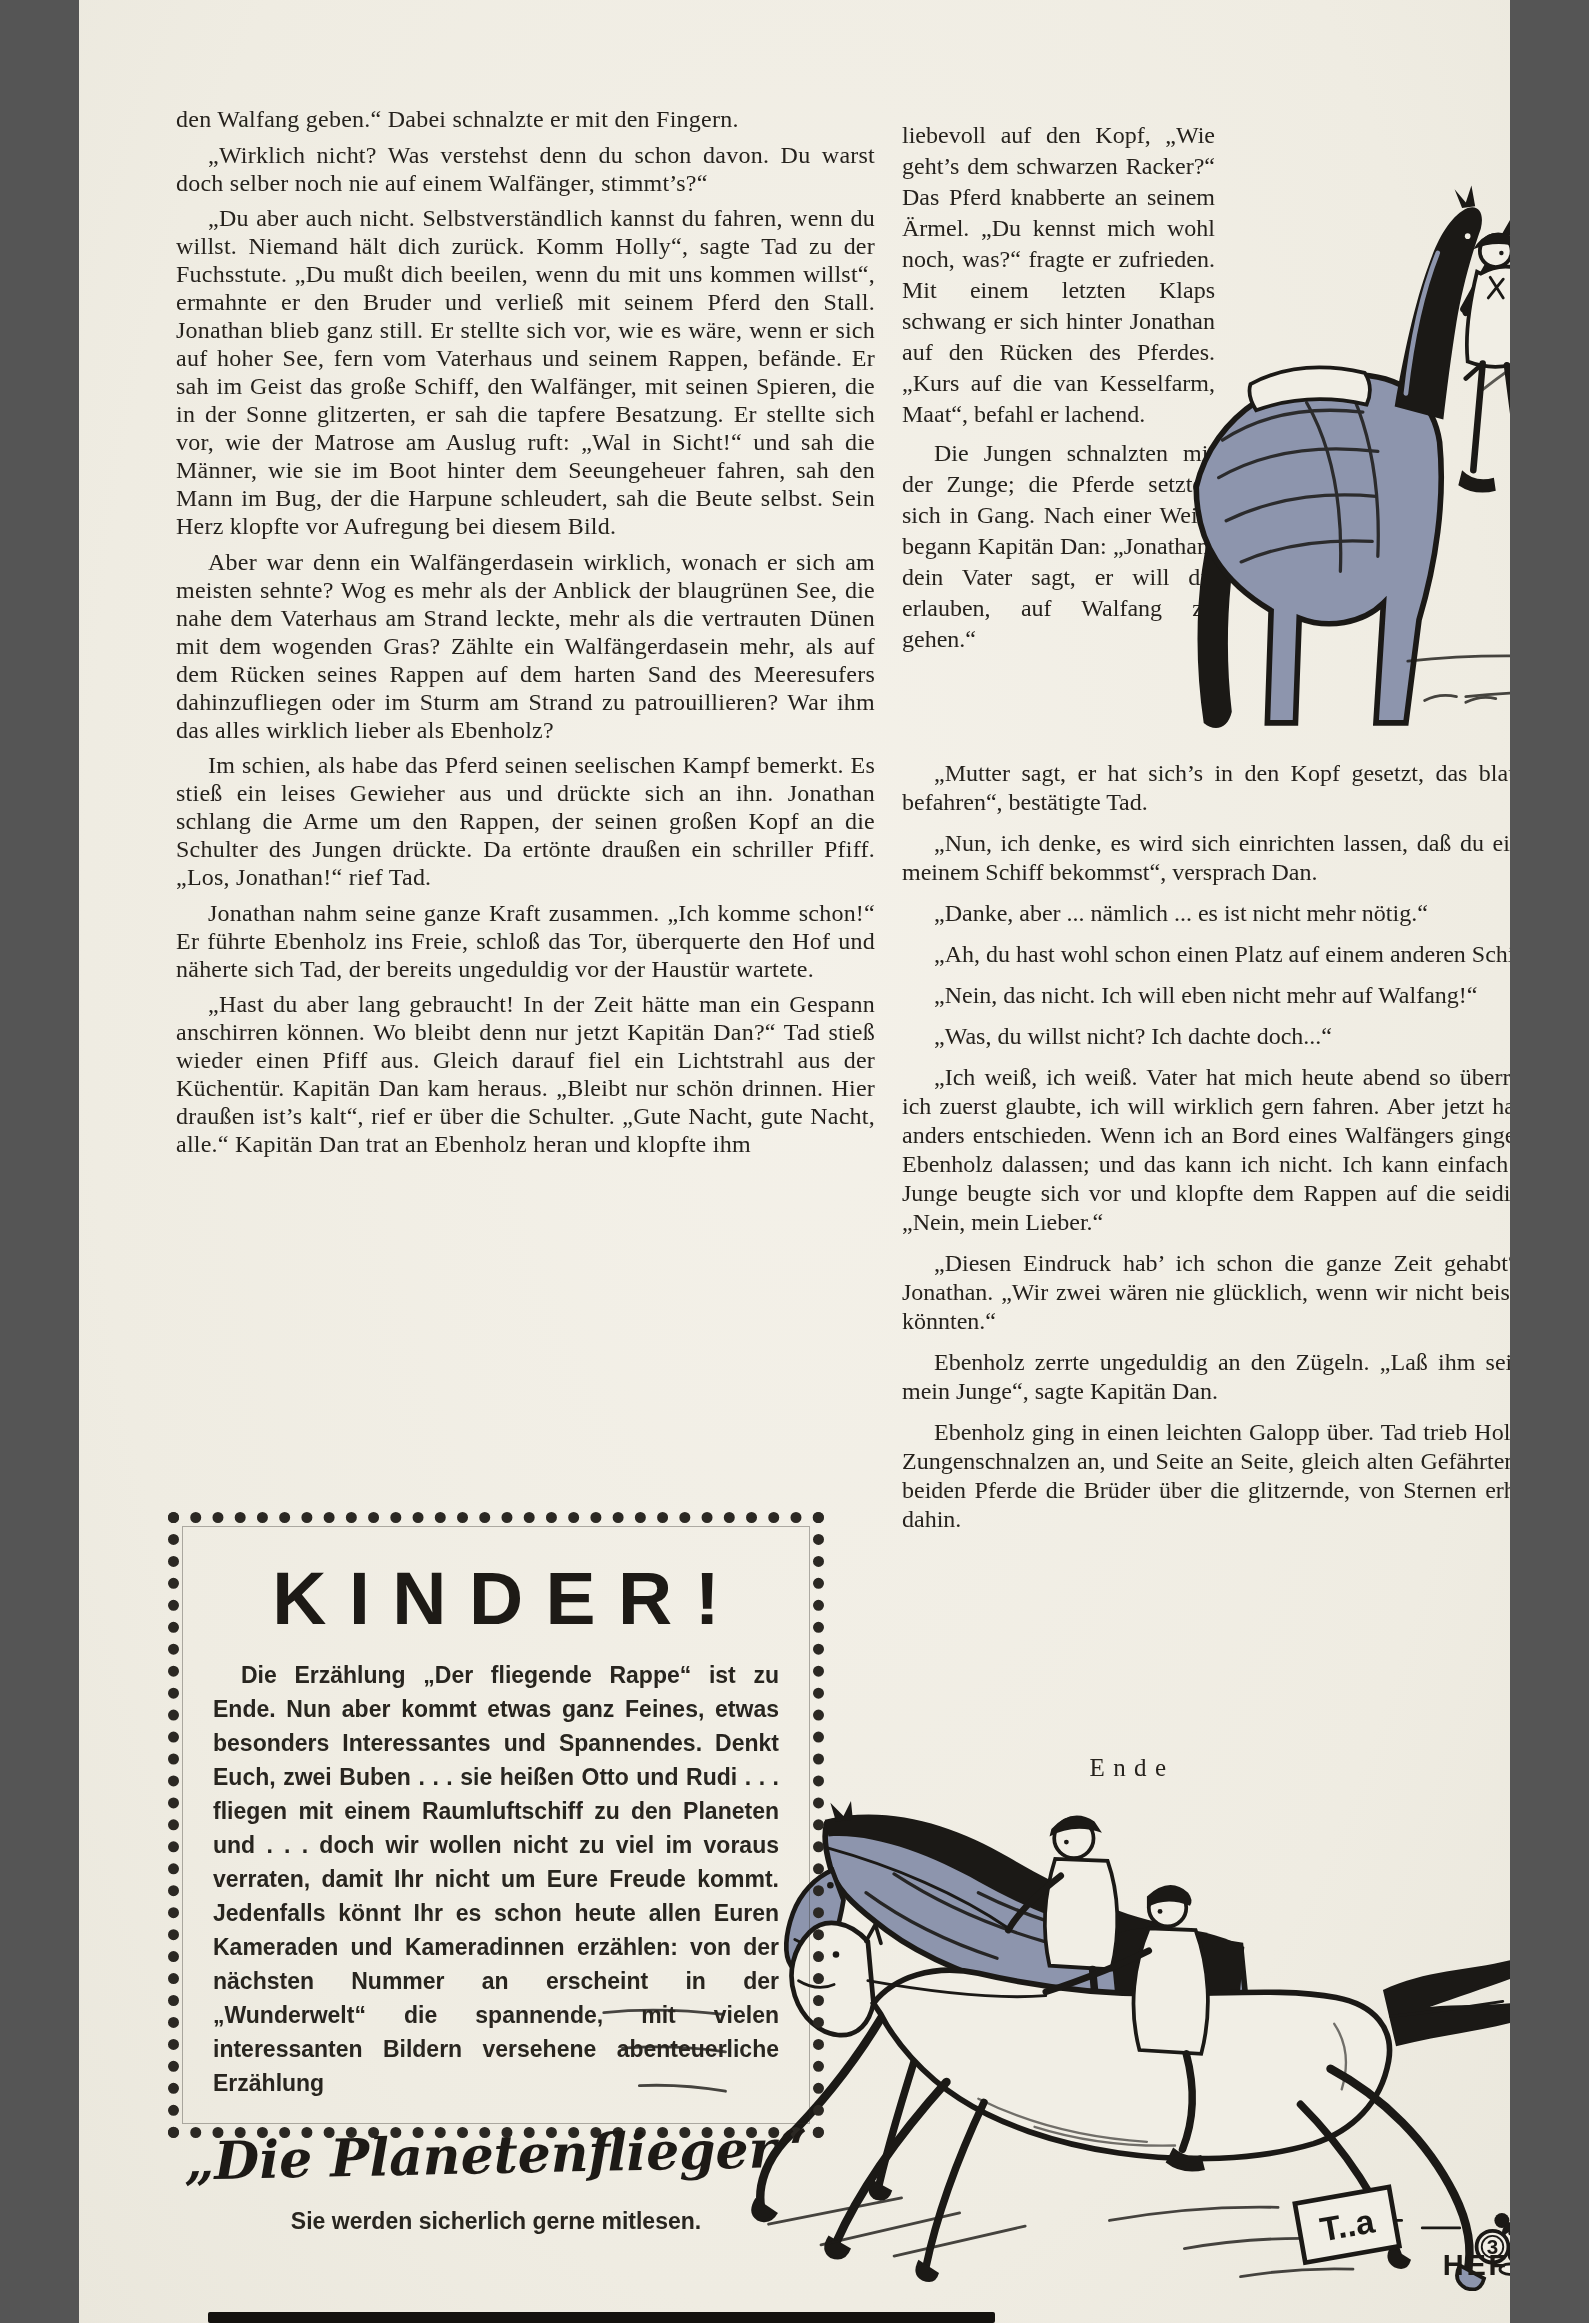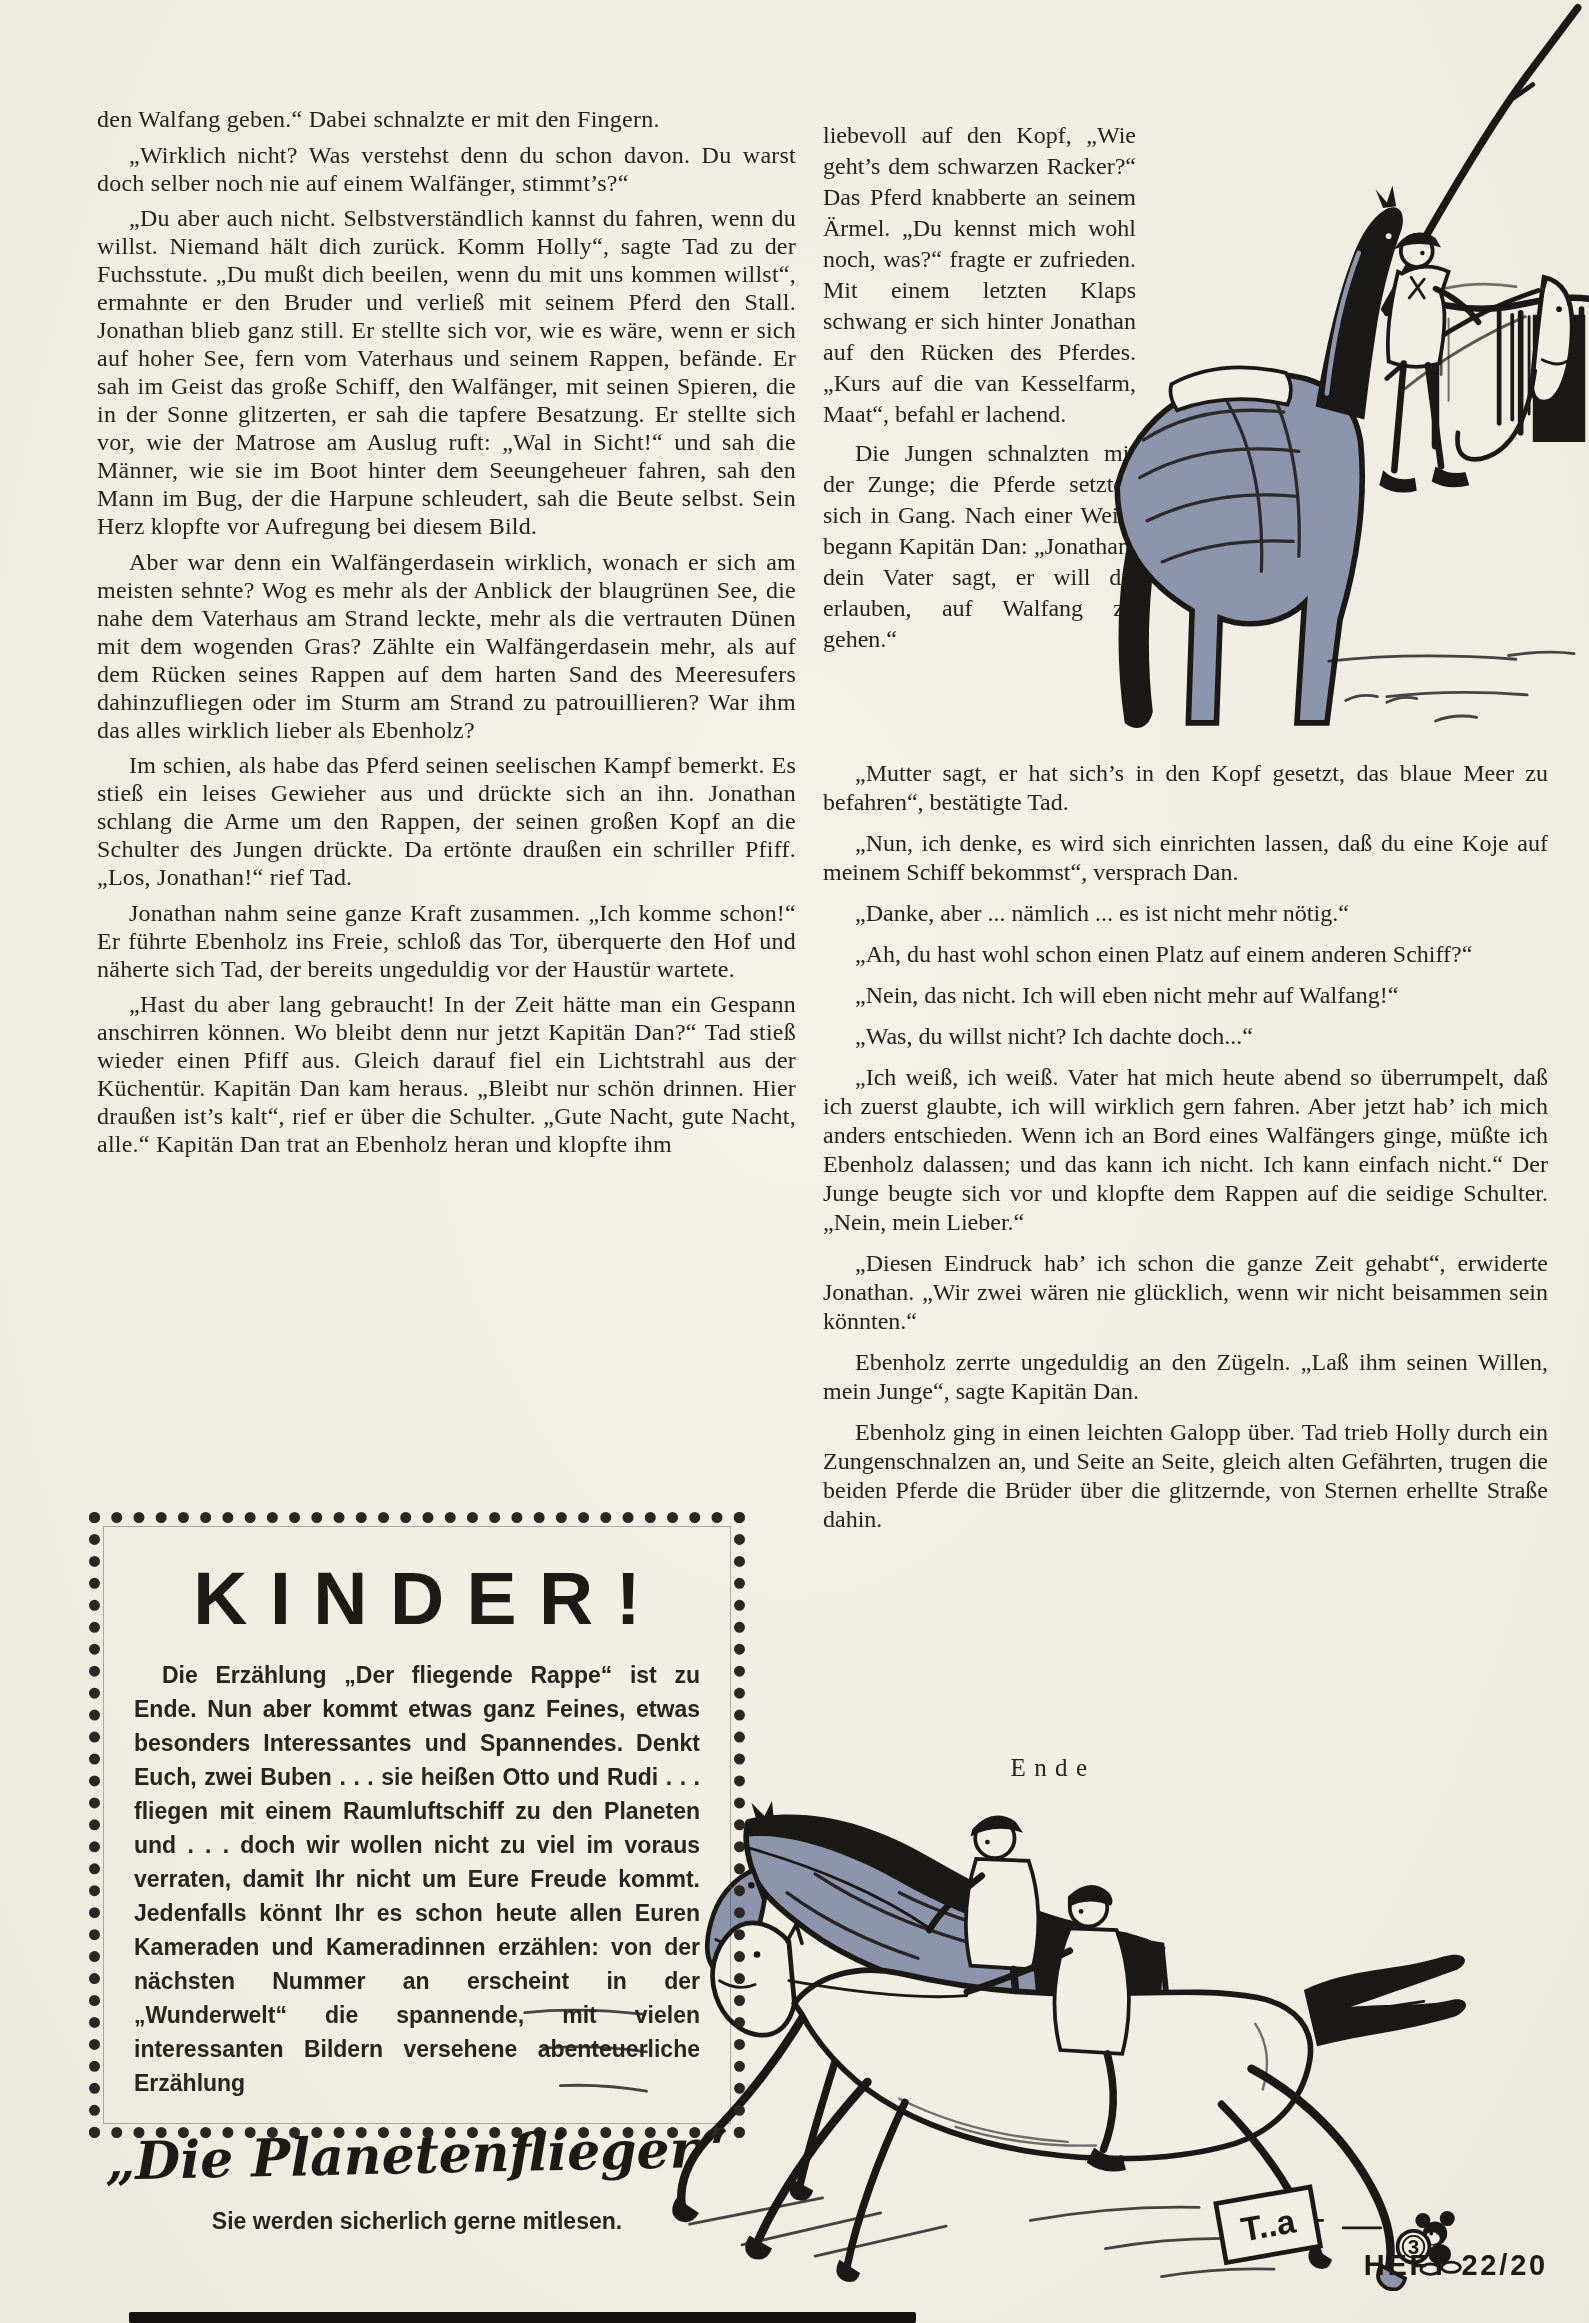--- a/index.html
+++ b/index.html
@@ -1,19 +1,19 @@
 <!DOCTYPE html>
 <html style="font-size:15px"><head>
 <meta charset="utf-8">
 <style>
   html,body{margin:0;padding:0;}
   body{background:#555;}
   #page{
     position:relative;
-    width:1589px;height:2324px;
+    width:1431px;height:2324px;
     margin:0 auto;
     background:#f1eee5;
     background-image:radial-gradient(ellipse at 50% 40%, #f4f1e9 0%, #efece2 70%, #eae7dc 100%);
     overflow:hidden;
     font-family:"Liberation Serif", serif;
     color:#26221d;
   }
   .col{position:absolute; text-align:justify;}
   .col p{margin:0 0 7.5px 0;}
   p.para{text-indent:32px;}

